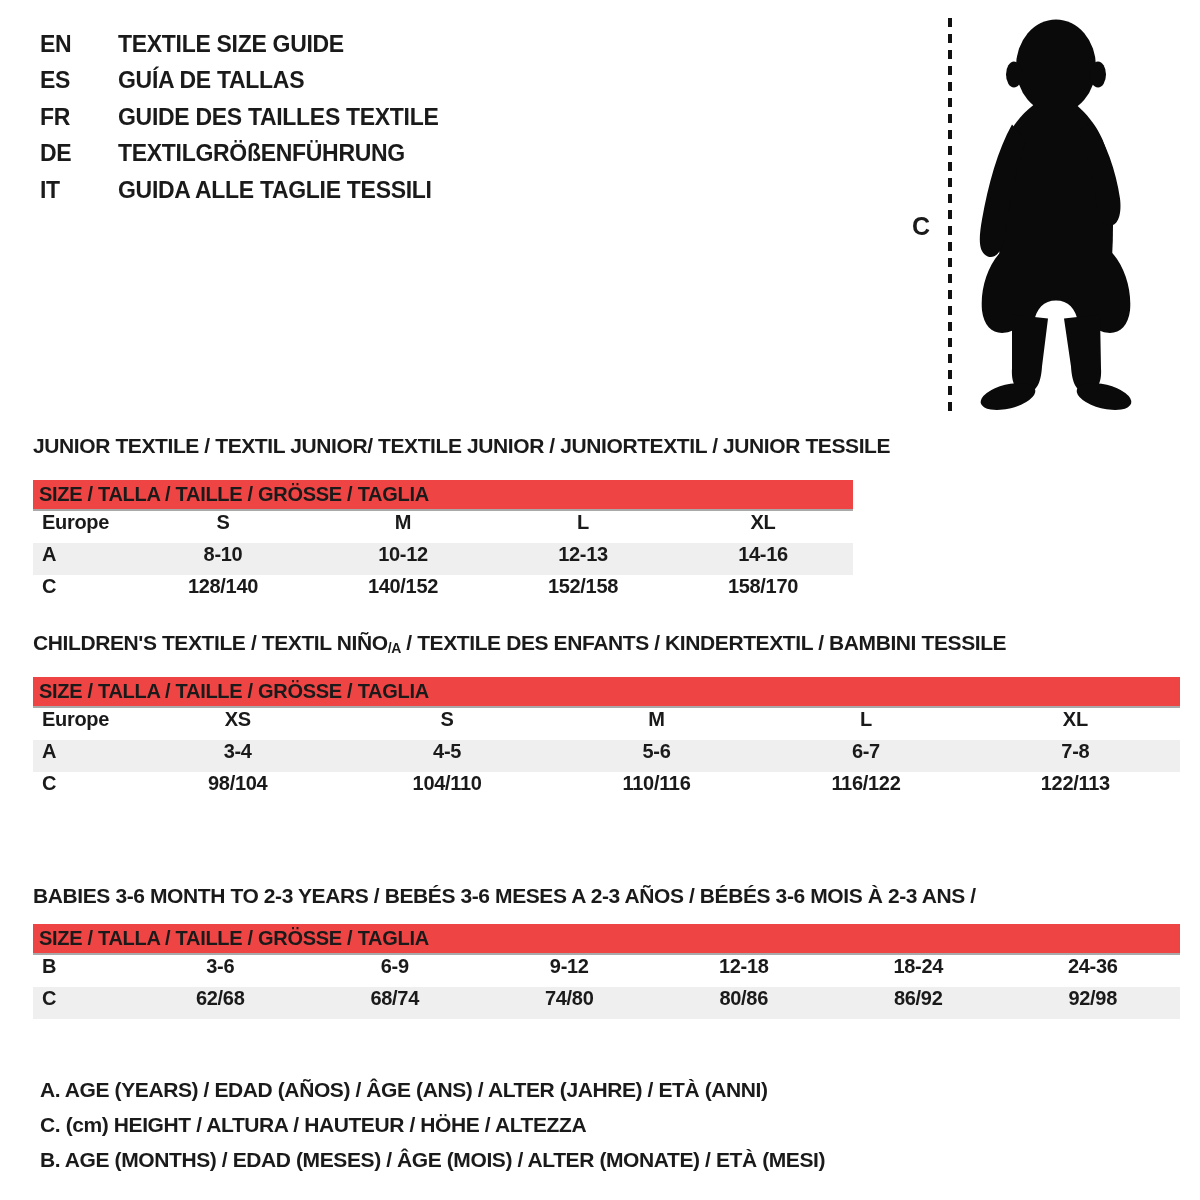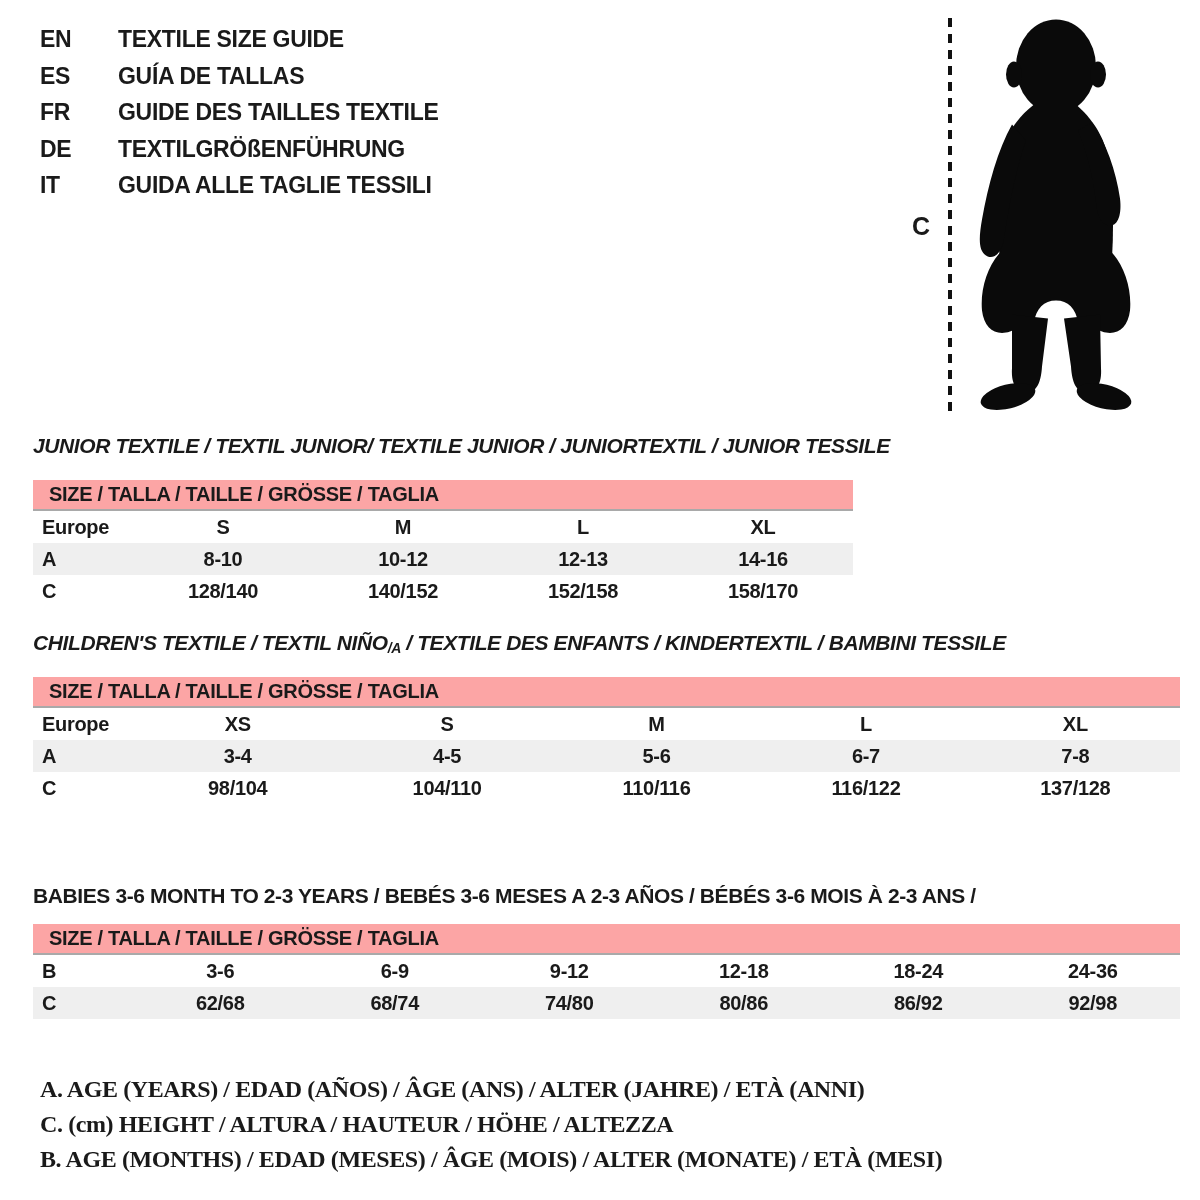--- a/index.html
+++ b/index.html
@@ -11,56 +11,56 @@
     background: #ffffff;
     font-family: "Liberation Sans", "DejaVu Sans", sans-serif;
     font-weight: 700;
     color: #1a1a1a;
     letter-spacing: -0.3px;
     overflow: hidden;
   }
 
   
   .lang-block { position: absolute; top: 26px; left: 40px; }
-  .lang-row { display: flex; height: 36.5px; }
+  .lang-row { display: flex; height: 36.5px; align-items: center; }
   .lang-code { width: 78px; font-size: 23px; }
   .lang-label { font-size: 23px; white-space: nowrap; }
 
   
   .height-line {
     position: absolute; left: 948px; top: 18px; width: 4px; height: 398px;
     background: repeating-linear-gradient(to bottom, #111 0px, #111 9px, transparent 9px, transparent 16px);
   }
   .height-label { position: absolute; left: 912px; top: 212px; font-size: 25px; }
   .baby-figure { position: absolute; left: 964px; top: 14px; width: 180px; height: 406px; }
 
   
   .section { position: absolute; left: 33px; }
-  .section-title { font-size: 21px; white-space: nowrap; letter-spacing: -0.4px; font-style: italic; }
+  .section-title { font-size: 21px; white-space: nowrap; letter-spacing: -0.4px; }
   .section-title .title-sub { font-size: 14px; position: relative; top: 3px; }
   .babies-title-line { font-size: 21px; line-height: 36px; white-space: nowrap; letter-spacing: -0.4px; margin-top: 32px; }
 
   .size-bar {
     margin-top: 22px; height: 31px; line-height: 29px;
-    background: #fca5a5; border-bottom: 2px solid #a9a9a9;
-    padding-left: 16px; font-size: 20px;
+    background: #ef4444; border-bottom: 2px solid #a9a9a9;
+    padding-left: 6px; font-size: 20px;
   }
   .size-bar.tight { margin-top: 10px; }
-  .trow { display: flex; height: 32px; align-items: center; font-size: 20px; }
+  .trow { display: flex; height: 32px; font-size: 20px; }
   .trow.shade { background: #efefef; }
   .tlabel { width: 100px; padding-left: 9px; }
   .tcell { flex: 1; text-align: center; }
 
   .sec-junior   { top: 434px; width: 820px; }
   .sec-children { top: 631px; width: 1147px; }
   .sec-babies   { top: 846px; width: 1147px; }
 
   
   .legend { position: absolute; left: 40px; top: 1072px; }
-  .legend-line { font-size: 24px; line-height: 35px; white-space: nowrap; letter-spacing: -0.4px; font-family: Liberation Serif, serif; }
+  .legend-line { font-size: 21px; line-height: 35px; white-space: nowrap; letter-spacing: -0.4px; }
 </style>
 </head>
 <body>
 
 <div class="page">
 
   <div class="lang-block">
     <div class="lang-row">
       <div class="lang-code">EN</div>
       <div class="lang-label">TEXTILE SIZE GUIDE</div>
@@ -146,21 +146,21 @@
       <div class="tcell">5-6</div>
       <div class="tcell">6-7</div>
       <div class="tcell">7-8</div>
     </div>
     <div class="trow">
       <div class="tlabel">C</div>
       <div class="tcell">98/104</div>
       <div class="tcell">104/110</div>
       <div class="tcell">110/116</div>
       <div class="tcell">116/122</div>
-      <div class="tcell">137/128</div>
+      <div class="tcell">122/113</div>
     </div>
   </div>
 
   <div class="section sec-babies">
     <div class="babies-title-line">BABIES 3-6 MONTH TO 2-3 YEARS / BEBÉS 3-6 MESES A 2-3 AÑOS / BÉBÉS 3-6 MOIS À 2-3 ANS /</div>
     <div class="size-bar tight">SIZE / TALLA / TAILLE / GRÖSSE / TAGLIA</div>
     <div class="trow">
       <div class="tlabel">B</div>
       <div class="tcell">3-6</div>
       <div class="tcell">6-9</div>

